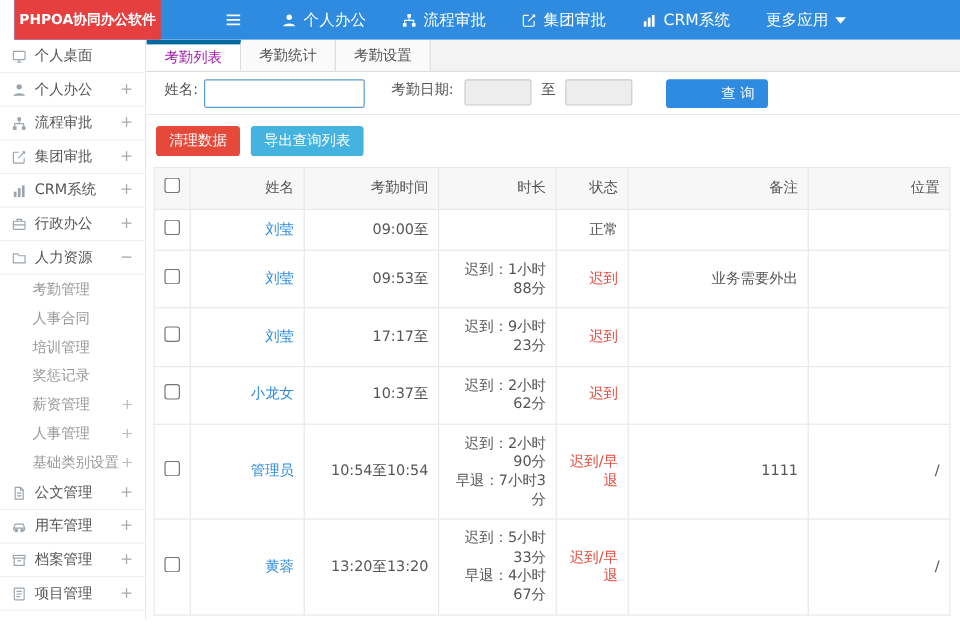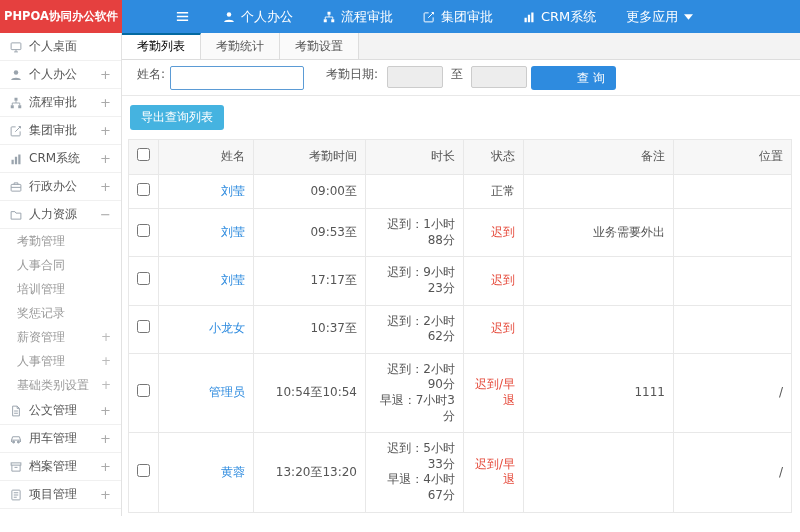--- a/index.html
+++ b/index.html
@@ -3,65 +3,65 @@
 <meta charset="utf-8">
 <style>
   * { box-sizing: border-box; margin: 0; padding: 0; }
   html, body { width: 800px; height: 532px; overflow: hidden; }
   body {
     font-family: "DejaVu Sans", "Liberation Sans", sans-serif;
     font-size: 12px; color: #555; background: #fff; position: relative;
   }
 
   
-  .navbar { position: absolute; top: 0; left: 0; right: 0; height: 33px;
+  .navbar { position: absolute; top: 0; left: 12px; right: 0; height: 33px;
     background: #2e8bdf; display: flex; align-items: stretch; color: #fff; z-index: 5; }
   .logo { width: 122px; background: #e5403f; display: flex; align-items: center;
     justify-content: center; font-size: 11.5px; font-weight: bold; white-space: nowrap; }
   .hamburger { margin-left: 42px; width: 36px; display: flex; align-items: center;
     justify-content: center; cursor: pointer; }
   .nav-menu { display: flex; align-items: stretch; margin-left: 8px; }
   .nav-item { display: flex; align-items: center; gap: 6px; padding: 0 15px;
     font-size: 13px; cursor: pointer; white-space: nowrap; }
   .icon { display: inline-flex; align-items: center; }
 
   
   .sidebar { position: absolute; top: 33px; left: 0; width: 122px; bottom: 16px;
     background: #fff; border-right: 1px solid #e2e2e2; overflow: hidden; }
   .side-item { height: 28px; display: flex; align-items: center; gap: 7px;
     padding: 0 10px; border-bottom: 1px solid #f0f0f0; color: #555; cursor: pointer;
     font-size: 12px; white-space: nowrap; }
   .side-item .icon { color: #9aa4ad; }
   .sfx { margin-left: auto; color: #aaa; font-size: 13px; }
-  .side-sub { height: 24px; display: flex; align-items: center; padding: 0 10px 0 17px;
+  .side-sub { height: 24px; display: flex; align-items: center; padding: 0 10px 0 27px;
     color: #999; cursor: pointer; font-size: 12px; white-space: nowrap; }
   .side-sub .sfx { font-size: 12px; color: #bbb; }
 
   
   .main { position: absolute; top: 33px; left: 122px; right: 0; bottom: 0;
     background: #fff; display: flex; flex-direction: column; overflow: hidden; }
 
   .tabs { display: flex; height: 27px; background: #f3f3f3; border-bottom: 1px solid #ddd; flex: none; }
   .tab { padding: 0 15px; line-height: 26px; border-right: 1px solid #ddd;
     background: #fafafa; color: #555; cursor: pointer; font-size: 12px; }
-  .tab.active { background: #fff; color: #000000; border-top: 2px solid #0369a1;
+  .tab.active { background: #fff; color: #a21caf; border-top: 4px solid #0369a1;
     line-height: 23px; }
 
   .filterbar { display: flex; align-items: flex-start; padding: 6px 10px 6px 15px;
     border-bottom: 1px solid #e8e8e8; background: #fff; flex: none; height: 36px; }
   .filterbar label { color: #555; margin-right: 5px; }
   .lbl-date { margin-left: 22px; }
   .name-input { width: 134px; height: 24px; border: 1px solid #5b9bd5; border-radius: 2px;
     padding: 0 6px; outline: none; font-family: inherit; font-size: 12px; color: #555; }
   .date-input { width: 56px; height: 22px; border: 1px solid #ccc; background: #ededed;
     border-radius: 2px; padding: 0 5px; font-family: inherit; font-size: 12px; margin: 0 4px; }
   .to-label { color: #555; margin: 0 4px; }
   .btn { border: none; border-radius: 3px; color: #fff; font-size: 12px; height: 25px;
     padding: 0 11px; cursor: pointer; font-family: inherit; white-space: nowrap; }
-  .btn-search { background: #2e8bdf; height: 24px; padding-left: 46px; }
+  .btn-search { background: #2e8bdf; margin-left: 24px; height: 24px; padding-left: 46px; }
   .btn-danger { background: #e5493a; }
   .btn-export { background: #45b3e0; }
 
   .actions { display: flex; gap: 9px; padding: 9px 10px 9px 8px; background: #fff; flex: none; }
 
   .table-wrap { flex: 1 1 auto; overflow: hidden; padding: 0 8px 0 6px; }
   table { border-collapse: collapse; width: 100%; table-layout: fixed; background: #fff; }
   th, td { border: 1px solid #e8e8e8; padding: 8px; font-size: 12px; color: #555;
     font-weight: normal; text-align: right; vertical-align: middle; line-height: 1.3;
     overflow: hidden; }
@@ -293,20 +293,21 @@
       <label>姓名:</label>
       <input type="text" class="name-input" value="" style="">
       <label class="lbl-date">考勤日期:</label>
       <input type="text" class="date-input" value="" style="">
       <span class="to-label">至</span>
       <input type="text" class="date-input" value="" style="">
       <button class="btn btn-search">查 询</button>
     </div>
 
     <div class="actions">
+      <button class="btn btn-danger">清理数据</button>
       <button class="btn btn-export">导出查询列表</button>
     </div>
 
     <div class="table-wrap">
       <table>
         <thead>
           <tr>
               <th class="col-check"><input type="checkbox" style=""></th>
               <th>姓名</th>
               <th>考勤时间</th>

